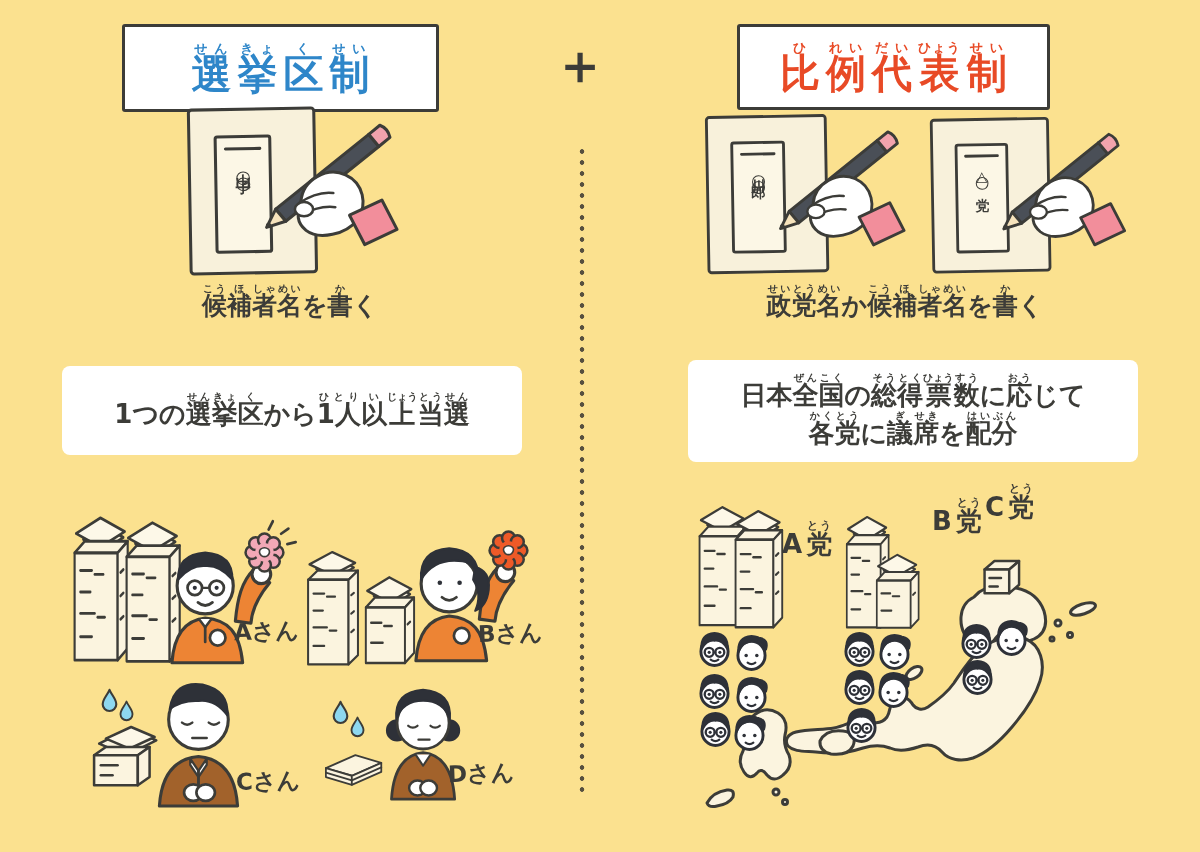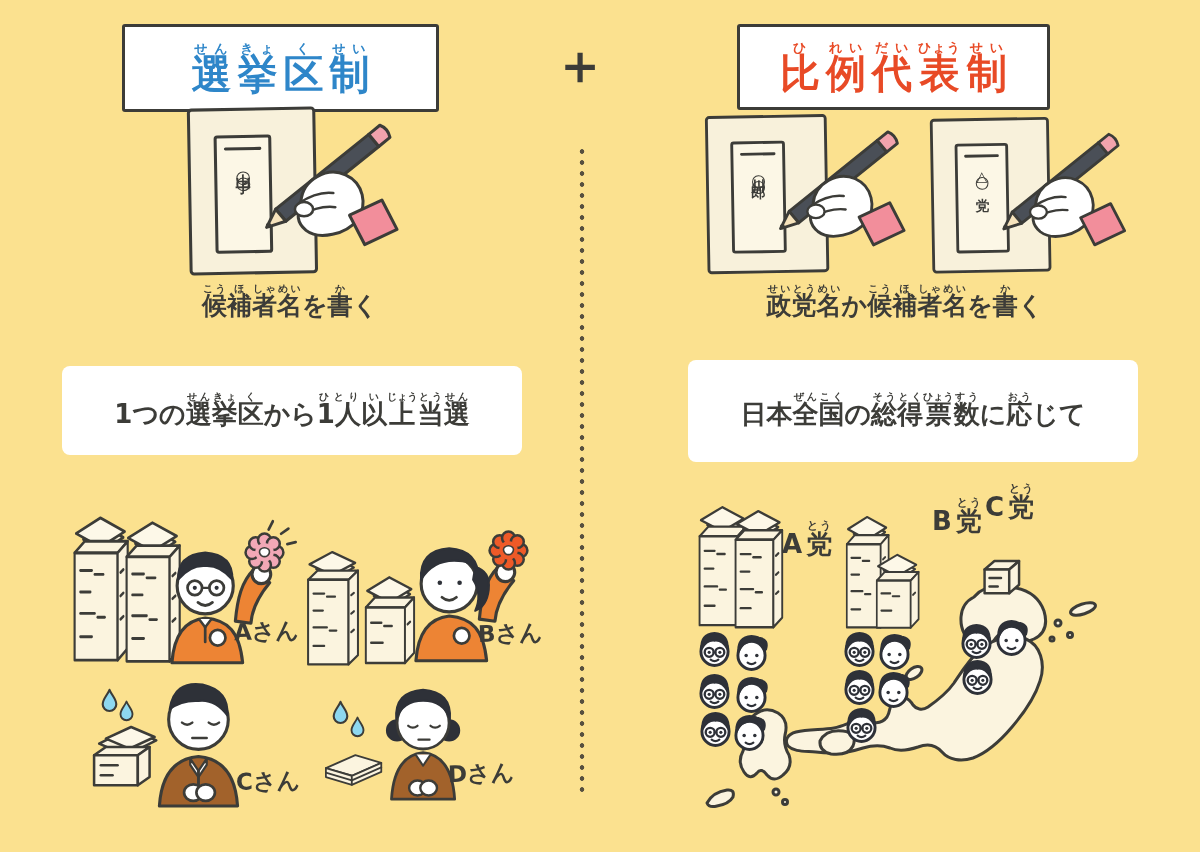--- a/index.html
+++ b/index.html
@@ -361,20 +361,21 @@
           <ellipse cx="121" cy="104" rx="9" ry="7" fill="#FFFFFF" stroke-width="2.5"></ellipse>
           <polygon points="166,110 198,95 213,124 181,139" fill="#F28E9B"></polygon>
         </g>
       </svg>
     </div>
 
   <div class="caption" style="left:690px;top:284px;width:430px"><ruby>政<rt>せい</rt></ruby><ruby>党<rt>とう</rt></ruby><ruby>名<rt>めい</rt></ruby>か<ruby>候<rt>こう</rt></ruby><ruby>補<rt>ほ</rt></ruby><ruby>者<rt>しゃ</rt></ruby><ruby>名<rt>めい</rt></ruby>を<ruby>書<rt>か</rt></ruby>く</div>
 
   <div class="rule-box" style="left:688px;top:360px;width:450px;height:102px">
     <div class="rule-line">日本<ruby>全<rt>ぜん</rt></ruby><ruby>国<rt>こく</rt></ruby>の<ruby>総<rt>そう</rt></ruby><ruby>得<rt>とく</rt></ruby><ruby>票<rt>ひょう</rt></ruby><ruby>数<rt>すう</rt></ruby>に<ruby>応<rt>おう</rt></ruby>じて</div>
+    <div class="rule-line"><ruby>各<rt>かく</rt></ruby><ruby>党<rt>とう</rt></ruby>に<ruby>議<rt>ぎ</rt></ruby><ruby>席<rt>せき</rt></ruby>を<ruby>配<rt>はい</rt></ruby><ruby>分<rt>ぶん</rt></ruby></div>
   </div>
 
   <svg class="abs" style="left:692px;top:504px;width:58px;height:126px" viewBox="0 0 92 156" preserveAspectRatio="none">
       <use href="#stack-tall"></use>
     </svg>
   <svg class="abs" style="left:728px;top:508px;width:58px;height:124px" viewBox="0 0 92 156" preserveAspectRatio="none">
       <use href="#stack-tall"></use>
     </svg>
   <div class="party-label" style="left:782px;top:520px">A<ruby>党<rt>とう</rt></ruby></div>
 

